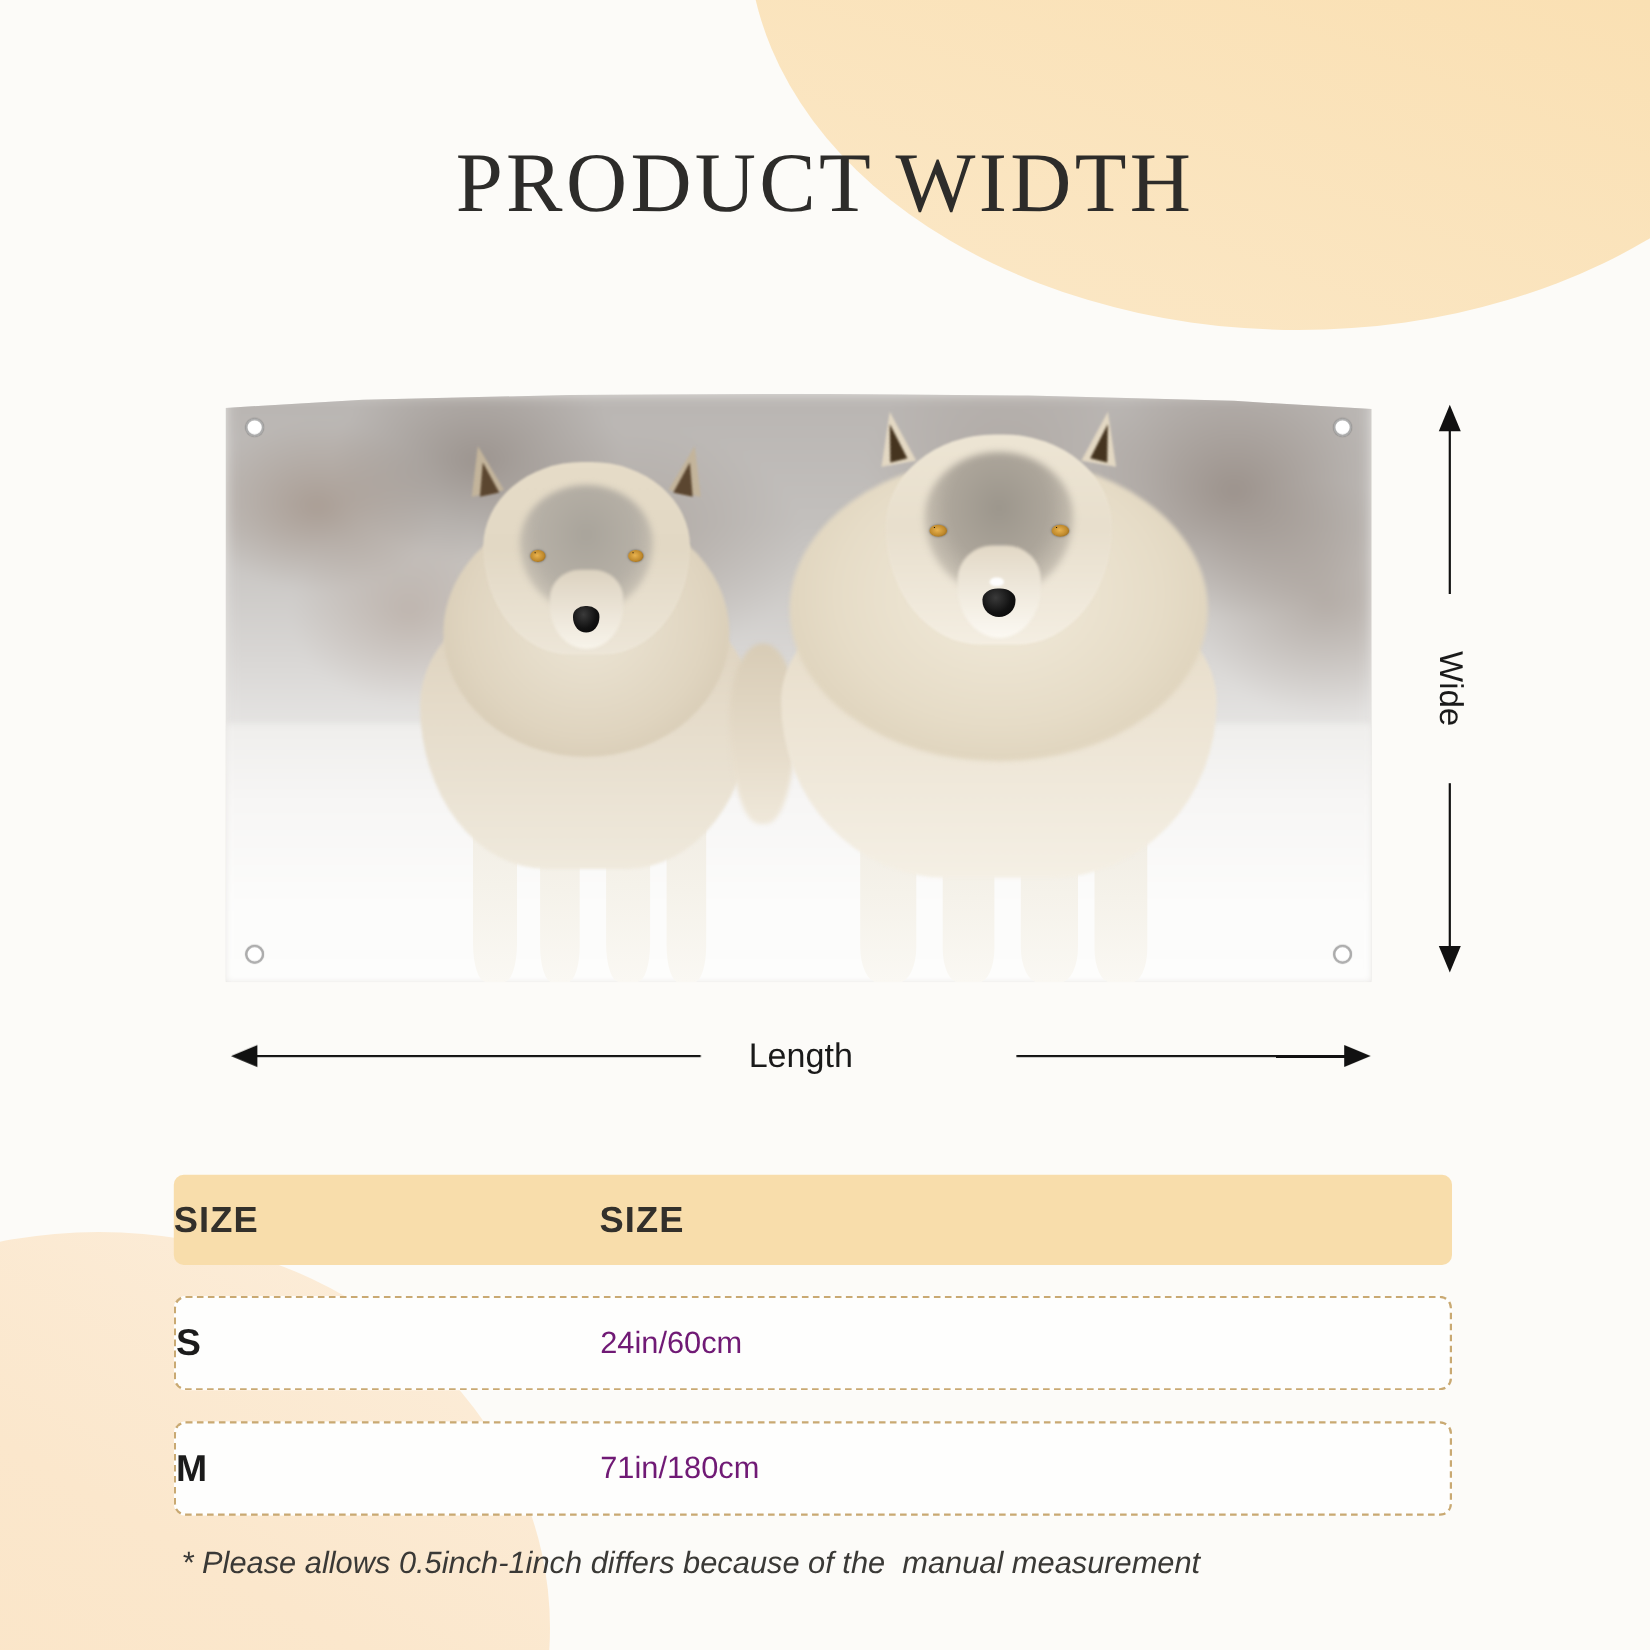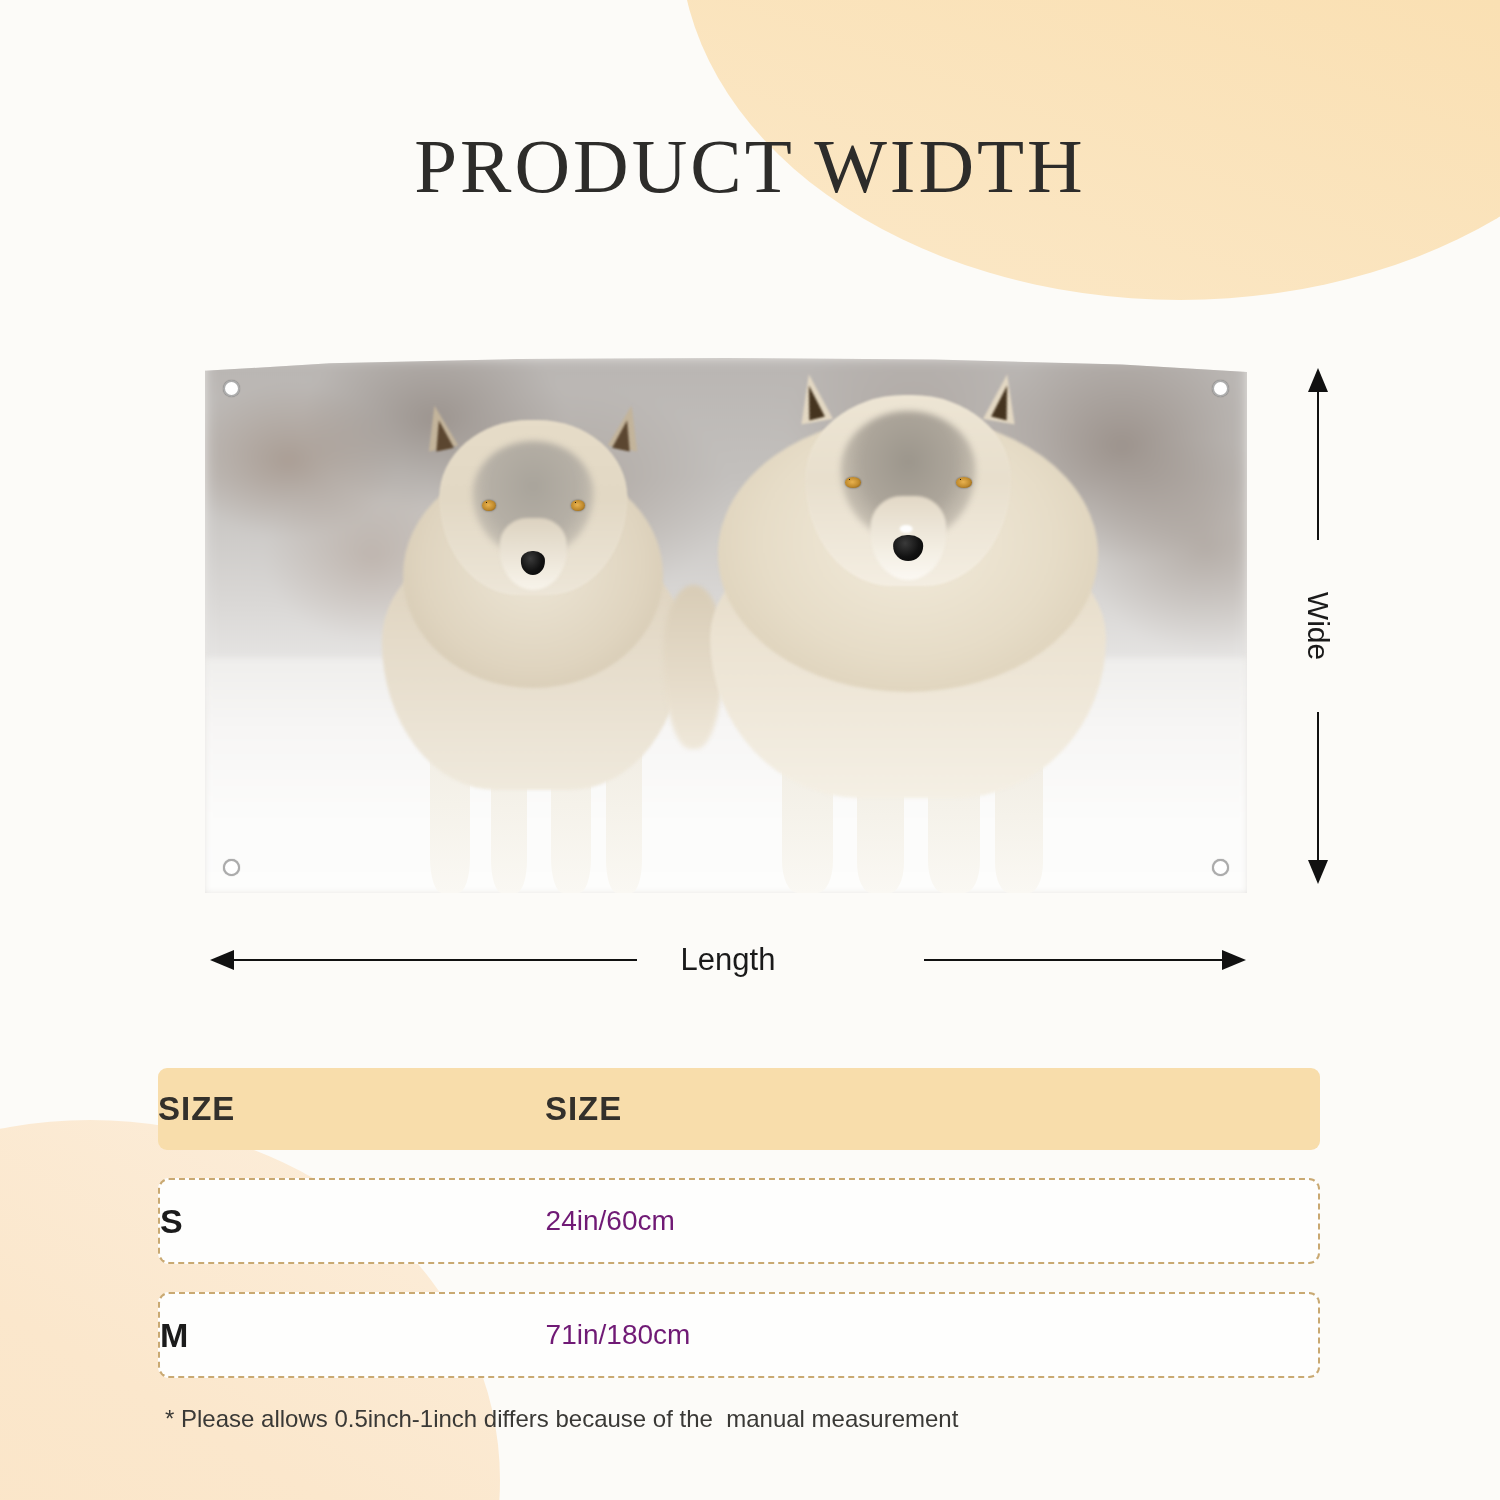--- a/index.html
+++ b/index.html
@@ -226,24 +226,25 @@
     color:#1B1B1B;
   }
   .tbody-row .cell-size{font-size:34px;}
   .tbody-row .cell-width,.tbody-row .cell-height{
     font-size:28px;font-weight:normal;color:#701a75;
   }
 
   .footnote{
     position:absolute;
     left:165px;top:1405px;
-    font-size:24px;
+    font-size:28px;
     color:#3A3936;
     white-space:pre;
     z-index:3;
+    font-style:italic;
   }
 </style>
 </head>
 <body>
 
 <div class="blob-tr"></div>
 <div class="blob-bl"></div>
 
 <div class="title">PRODUCT WIDTH</div>
 

